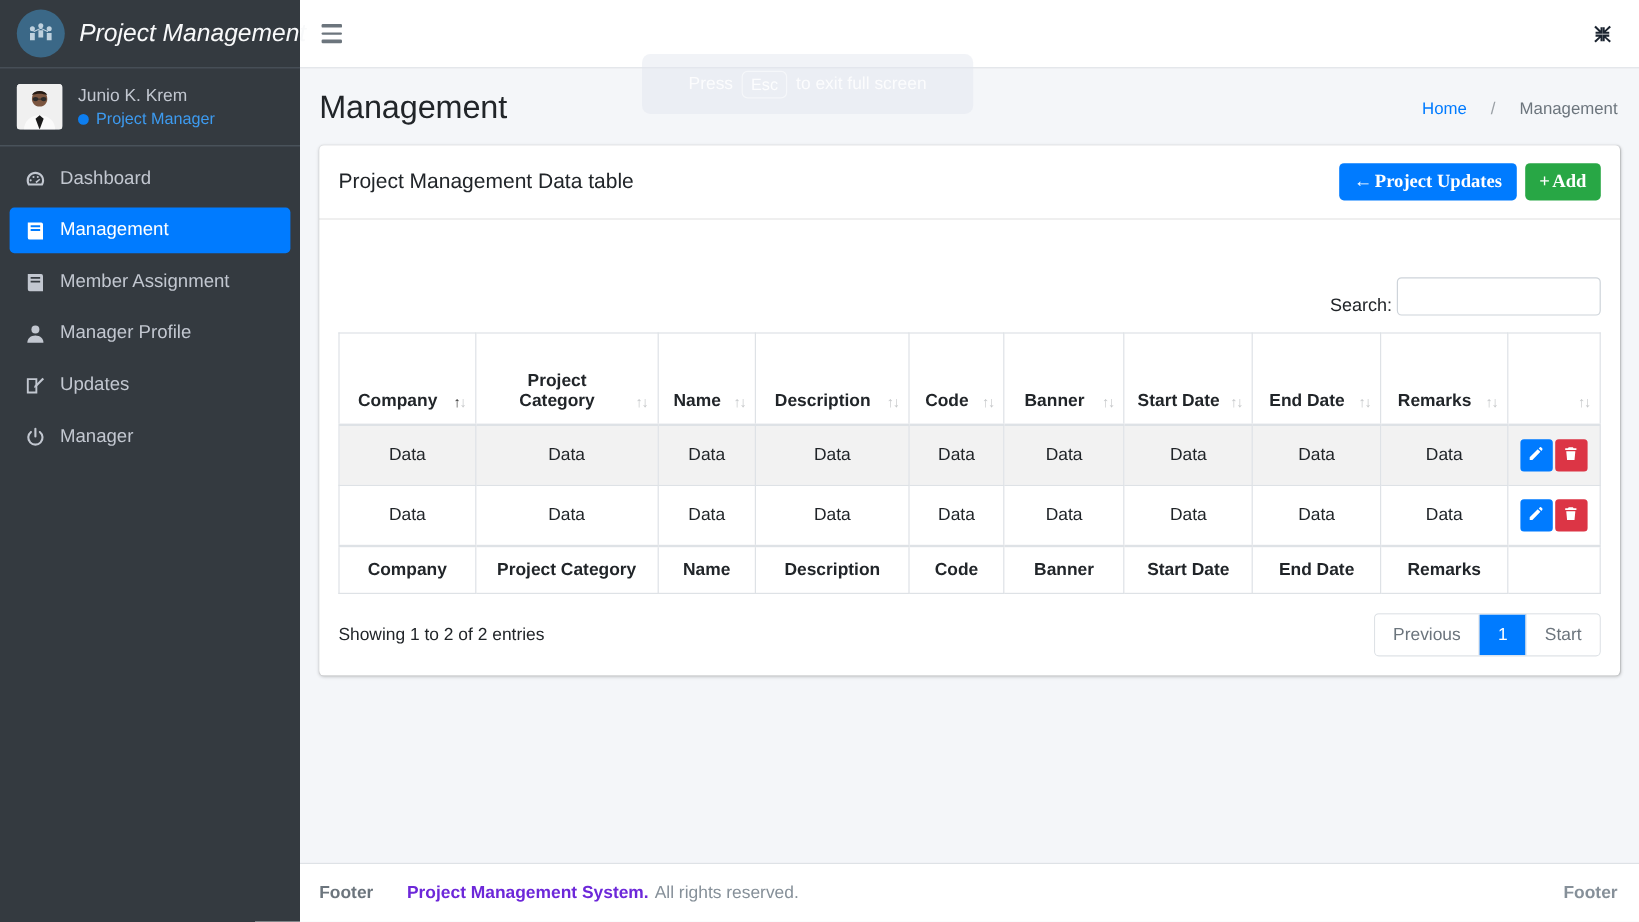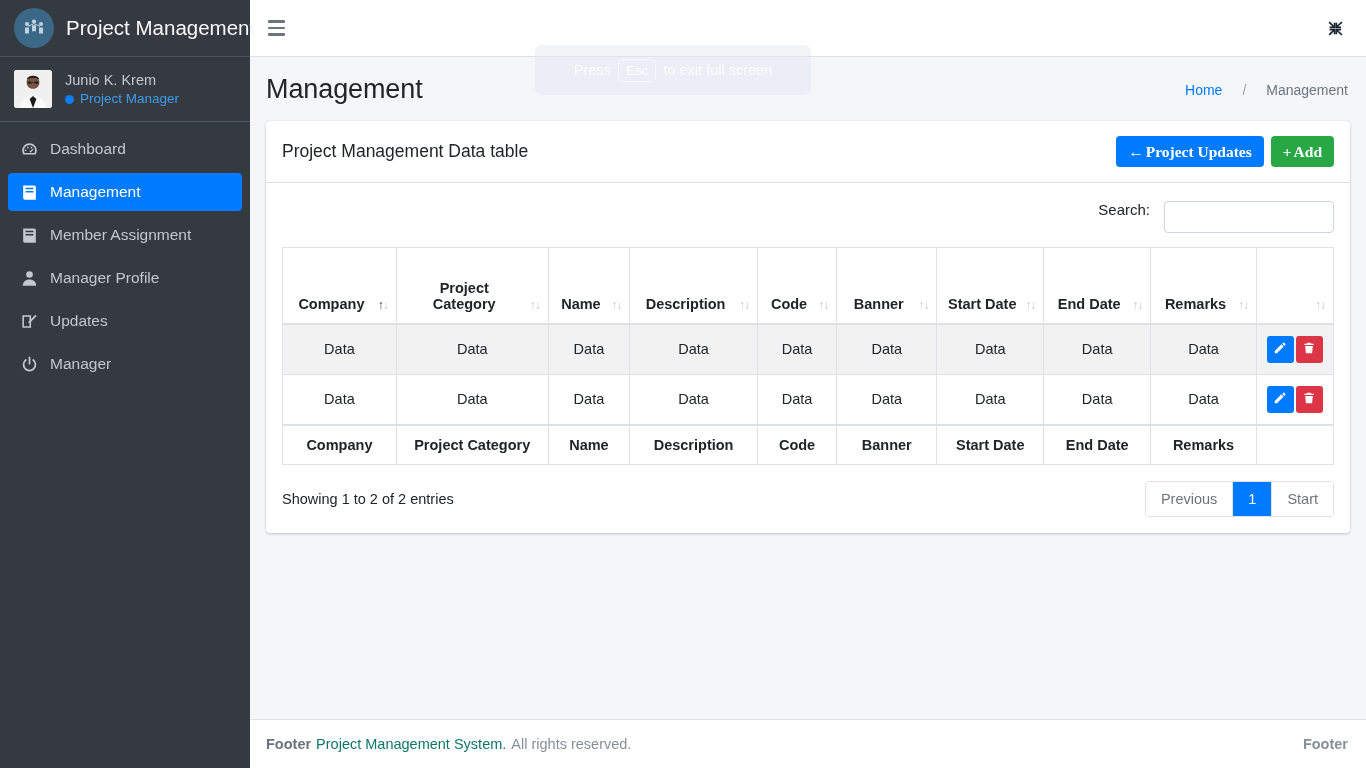--- a/index.html
+++ b/index.html
@@ -17,20 +17,21 @@
     background: #343a40;
     color: #c2c7d0;
     z-index: 20;
   }
   .brand {
     display: flex; align-items: center;
     height: 57px;
     padding: 0 14px;
     border-bottom: 1px solid #4b545c;
     text-decoration: none;
+    font-style: italic;
   }
   .brand-logo {
     width: 40px; height: 40px; border-radius: 50%;
     background: #3c6e8f;
     display: flex; align-items: center; justify-content: center;
     flex: 0 0 auto;
     opacity: .9;
   }
   .brand-title {
     margin-left: 12px;
@@ -158,21 +159,21 @@
     display: inline-flex; align-items: center;
     line-height: 1;
   }
   .btn-primary { background: #007bff; }
   .btn-success { background: #28a745; }
   .btn .ic { margin-right: 2px; font-weight: bold; }
 
   .card-body { padding: 12px 16px 16px 16px; }
 
   .dt-top { display: flex; justify-content: flex-end; padding: 6px 0 14px 0;}
-  .dt-search-label { font-size: 15px; color: #212529; display: flex; align-items: flex-start; gap: 14px;}
+  .dt-search-label { font-size: 15px; color: #212529; display: flex; align-items: flex-end; gap: 4px; margin-top: 30px;}
   .dt-search-input {
     width: 170px; height: 32px;
     border: 1px solid #ced4da; border-radius: 4px;
     padding: 4px 8px;
     font-family: "Liberation Sans", sans-serif;
     font-size: 14px;
     outline: none;
     background: #fff;
   }
 
@@ -243,21 +244,21 @@
     width: 1116px; height: 49px;
     background: #fff;
     border-top: 1px solid #dee2e6;
     display: flex; align-items: center; justify-content: space-between;
     padding: 0 18px 0 16px;
     font-size: 14.5px;
     color: #869099;
   }
   .footer-left { display: flex; gap: 5px; align-items: baseline; }
   .footer-strong { font-weight: bold; color: #6c757d; }
-  .footer-brand { font-weight: normal; color: #0f766e; }
+  .footer-brand { font-weight: bold; color: #6d28d9; margin-left: 23px; }
   .footer-right { font-weight: bold; color: #869099; }
 </style>
 </head>
 <body>
 
 <div id="sidebar">
 
   <a class="brand">
     <span class="brand-logo">
       <svg width="24" height="24" viewBox="0 0 24 24" fill="#cfe2f0">

